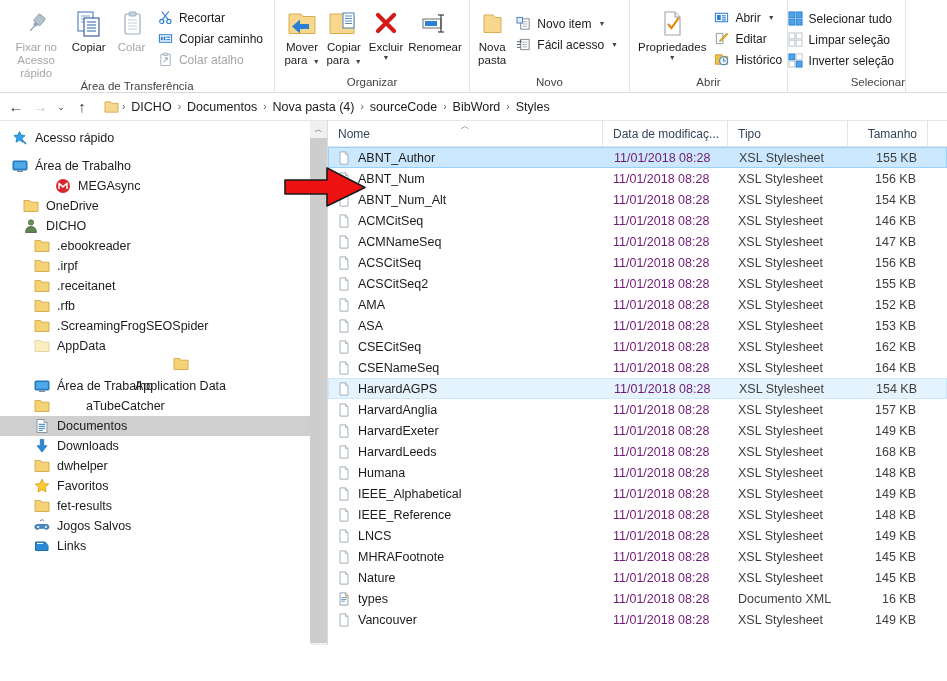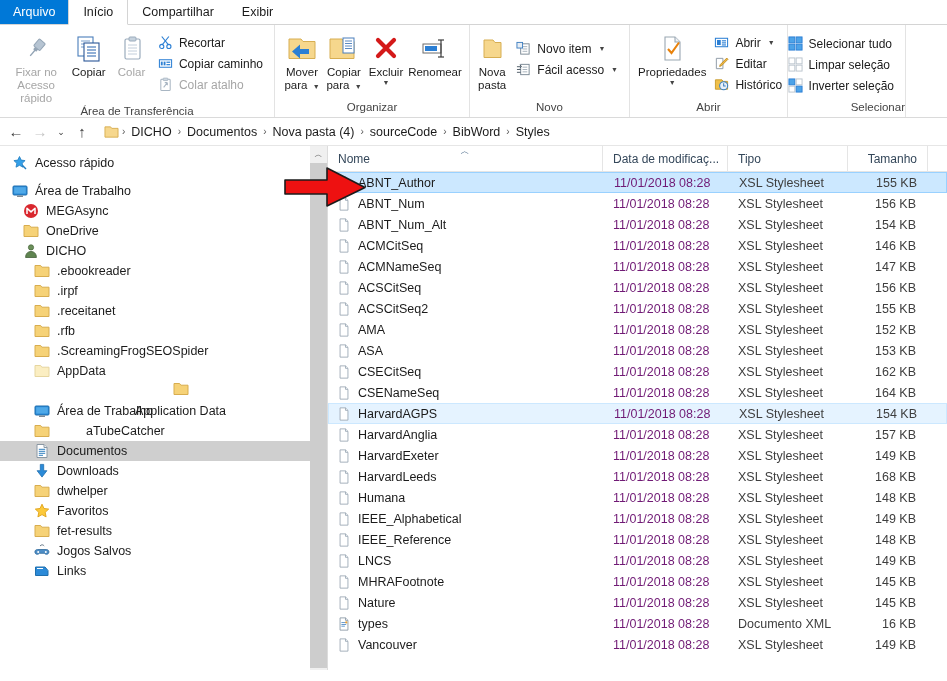--- a/index.html
+++ b/index.html
@@ -188,34 +188,20 @@
   .redarrow {
     position: absolute; left: 283px; top: 166px;
     width: 84px; height: 42px; pointer-events: none; z-index: 40;
   }
 </style>
 </head>
 <body>
 
 <div id="app">
 
-  <div class="tabbar">
-    <div class="tab file">
-        <span>Arquivo</span>
-      </div>
-    <div class="tab active">
-        <span>Início</span>
-      </div>
-    <div class="tab">
-        <span>Compartilhar</span>
-      </div>
-    <div class="tab">
-        <span>Exibir</span>
-      </div>
-  </div>
 
   <div class="ribbon">
 
     <div class="rgroup" style="width:275px;">
       <div class="grow">
         <div class="bigbtn dim" style="width:62px;">
           <div class="ico">
             <svg width="26" height="26" viewBox="0 0 26 26">
               <g transform="rotate(40 13 13)">
                 <rect x="9" y="3" width="8" height="9" rx="1" fill="#b6c4d2" stroke="#93a4b5" stroke-width="1"></rect>
@@ -557,21 +543,21 @@
           <div class="navitem" style="padding-left: 12px;">
             <span class="nico">
               <svg width="16" height="16" viewBox="0 0 16 16">
                 <rect x="1" y="3" width="14" height="9" rx="1" fill="#2b8ad8" stroke="#1f6fae" stroke-width="1"></rect>
                 <rect x="2.2" y="4.2" width="11.6" height="6.3" fill="#4fa9e8"></rect>
                 <rect x="5" y="12.5" width="6" height="1.5" fill="#7f8b96"></rect>
               </svg>
             </span>
             <span>Área de Trabalho</span>
           </div>
-          <div class="navitem" style="padding-left: 23px;">
+          <div class="navitem" style="padding-left: 23px; margin-left: 32px;">
             <span class="nico">
               <svg width="16" height="16" viewBox="0 0 16 16">
                 <circle cx="8" cy="8" r="7" fill="#d9272e"></circle>
                 <path d="M4 11 V5.3 l4 3.6 4 -3.6 V11" fill="none" stroke="#fff" stroke-width="1.5" stroke-linejoin="round"></path>
               </svg>
             </span>
             <span>MEGAsync</span>
           </div>
           <div class="navitem" style="padding-left: 23px;">
             <span class="nico">

